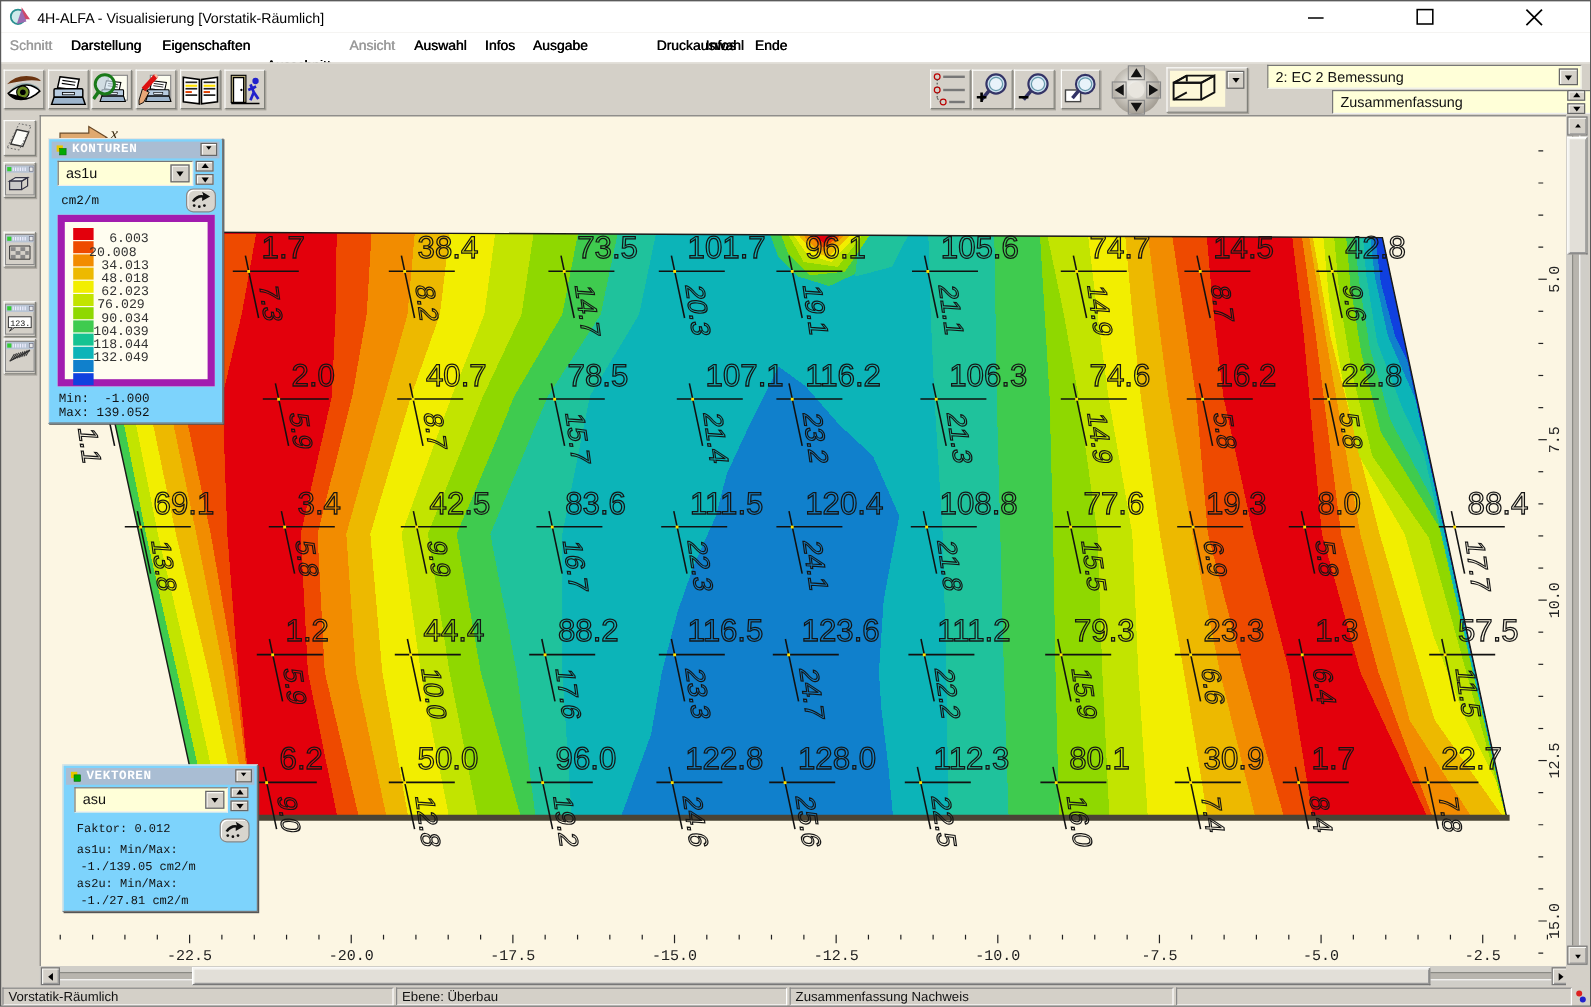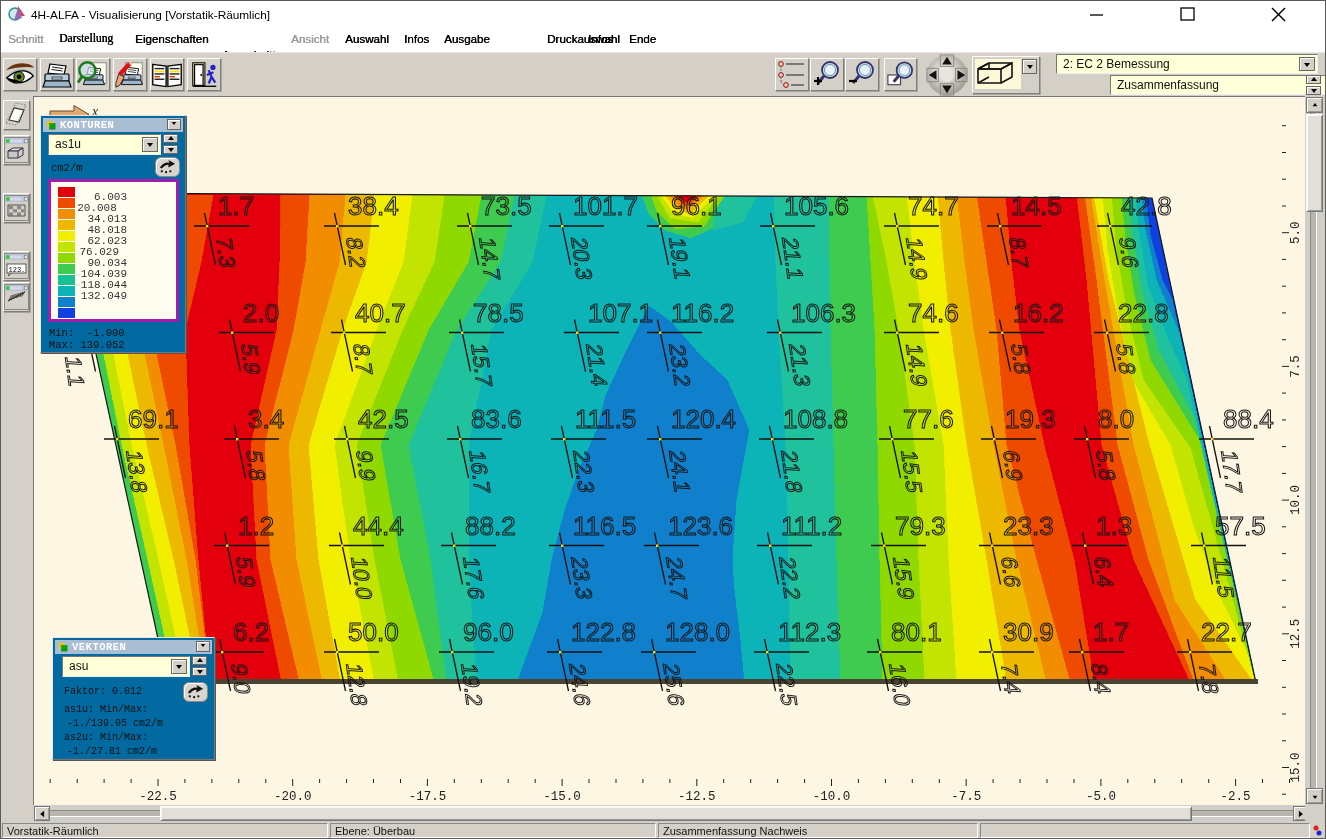--- a/index.html
+++ b/index.html
@@ -10,21 +10,21 @@
 #toolbar{left:0;top:52px;width:100%;height:44px;background:#d4d0c8;border-top:1px solid #e8e6e0}
 .tbtn{position:absolute;top:5px;height:33px;background:#d4d0c8;border:1px solid;border-color:#fcfcfa #80807a #80807a #fcfcfa;box-shadow:1px 1px 0 #a8a49c;display:flex;align-items:center;justify-content:center}
 #sidebar{left:0;top:96px;width:33px;height:709px;background:#d4d0c8}
 .sbtn{position:absolute;left:3px;width:27px;height:30px;background:#d4d0c8;border:1px solid;border-color:#fcfcfa #80807a #80807a #fcfcfa;box-shadow:1px 1px 0 #a8a49c;display:flex;align-items:center;justify-content:center}
 #canvas{left:33px;top:96px;width:1272px;height:709px;background:#fcf6e3;border-left:1px solid #777;border-top:1px solid #777}
 #vscroll{left:1305px;top:96px;width:19px;height:709px;background:#d0cec8}
 #hscroll{left:33px;top:805px;width:1272px;height:17px;background:#d0cec8}
 .sbtn2{position:absolute;background:#d4d0c8;border:1px solid #777;box-shadow:inset 1px 1px 0 #f8f8f4,inset -1px -1px 0 #999;display:flex;align-items:center;justify-content:center}
 #statusbar{left:0;top:822px;width:100%;height:17px;background:#d4d0c8}
 .sfield{position:absolute;top:1px;height:15px;border:1px solid;border-color:#888 #fff #fff #888;font-size:11px;color:#111;padding:1px 0 0 4px;overflow:hidden}
-.panel{position:absolute;background:#0369a1;border:1px solid;border-color:#e8e6e0 #777 #777 #e8e6e0;box-shadow:1px 1px 0 #555}
+.panel{position:absolute;background:#7dd3fc;border:1px solid;border-color:#e8e6e0 #777 #777 #e8e6e0;box-shadow:1px 1px 0 #555}
 .ptitle{position:absolute;left:2px;top:2px;right:2px;height:14px;background:#a9bdd3;color:#fff;font:bold 10.5px "Liberation Mono",monospace;padding-left:17px;line-height:14px;letter-spacing:0.5px}
 .picon{position:absolute;left:4px;top:3px;width:9px;height:9px}
 .pdrop{position:absolute;right:2px;top:1px;width:14px;height:11px;background:#d4d0c8;border:1px solid #666;box-shadow:inset 1px 1px 0 #fff;display:flex;align-items:center;justify-content:center;overflow:hidden}
 .pdrop .arr{margin:0;border:3px solid transparent;border-top:4px solid #000;transform:translateY(2px)}
 .combo{position:absolute;background:#ffffd8;border:1px solid;border-color:#777 #eee #eee #777}
 .ct{position:absolute;left:6px;top:2px;color:#111}
 .cbtn{position:absolute;background:#d4d0c8;border:1px solid #666;box-shadow:inset 1px 1px 0 #fbfbf8;display:flex;align-items:center;justify-content:center}
 .arr{width:0;height:0;border:3.5px solid transparent;border-top:4.5px solid #000;margin-top:4px}
 .arru{width:0;height:0;border:3.5px solid transparent;border-bottom:4.5px solid #000;margin-bottom:4px}
 .arrl{width:0;height:0;border:4px solid transparent;border-right:5px solid #000;margin-right:4px}
@@ -41,21 +41,21 @@
  <span class="abs" style="left:31px;top:7px;font-size:11.8px;color:#000">4H-ALFA - Visualisierung [Vorstatik-Räumlich]</span>
  <svg class="abs" style="left:1080px;top:0" width="230" height="27" viewBox="0 0 230 27">
   <line x1="10" y1="14" x2="23" y2="14" stroke="#000" stroke-width="1.3"></line>
   <rect x="101" y="7" width="13" height="12" fill="none" stroke="#000" stroke-width="1.3"></rect>
   <line x1="192" y1="7" x2="205" y2="20" stroke="#000" stroke-width="1.4"></line>
   <line x1="205" y1="7" x2="192" y2="20" stroke="#000" stroke-width="1.4"></line>
  </svg>
 </div>
 <div class="abs" id="menubar">
     <span style="position:absolute;left:8px;color:#9b9b9b;text-shadow:0.4px 0 0 #9b9b9b">Schnitt</span>
-    <span style="position:absolute;left:59px;font-family:Liberation Serif, serif;">Darstellung</span>
+    <span style="position:absolute;left:59px;">Darstellung</span>
     <span style="position:absolute;left:135px;">Eigenschaften</span>
     <span style="position:absolute;left:222px;margin-top:16px;">Ausschnitt</span>
     <span style="position:absolute;left:291px;color:#9b9b9b;text-shadow:0.4px 0 0 #9b9b9b">Ansicht</span>
     <span style="position:absolute;left:345px;">Auswahl</span>
     <span style="position:absolute;left:404px;">Infos</span>
     <span style="position:absolute;left:444px;">Ausgabe</span>
     <span style="position:absolute;left:505px;margin-left:42px;">Druckauswahl</span>
     <span style="position:absolute;left:588px;">Infos</span>
     <span style="position:absolute;left:629px;">Ende</span>
   </div>
@@ -819,39 +819,39 @@
       </div>
     </div>
  <div class="abs mono" style="left:10px;top:46px;font-size:10.5px;color:#111">cm2/m</div>
  <div class="rbtn" style="left:114px;top:41px">
 <svg width="23" height="18" viewBox="0 0 24 19">
 <path d="M4,10 Q8,4 14,5 L13,2 L20,6 L13,10 L13,7 Q9,7 6,11 Z" fill="#111"></path>
 <circle cx="6" cy="14" r="1.2" fill="#111"></circle>
         <circle cx="10.5" cy="15" r="1.2" fill="#111"></circle>
         <circle cx="15" cy="14" r="1.2" fill="#111"></circle>
 </svg></div>
- <div class="abs" style="left:7px;top:63px;width:131px;height:143px;background:#fffdf0;border:3px solid #a21caf">
+ <div class="abs" style="left:7px;top:63px;width:131px;height:143px;background:#fffdf0;border:6px solid #a21caf">
       <div style="position:absolute;left:7px;top:5px;width:17px;height:10px;background:#e3000c"></div>
       <div style="position:absolute;left:7px;top:16px;width:17px;height:10px;background:#ee4a00"></div>
       <div style="position:absolute;left:7px;top:27px;width:17px;height:10px;background:#f28c00"></div>
       <div style="position:absolute;left:7px;top:38px;width:17px;height:10px;background:#edb900"></div>
       <div style="position:absolute;left:7px;top:49px;width:17px;height:10px;background:#f2ee00"></div>
       <div style="position:absolute;left:7px;top:60px;width:17px;height:10px;background:#c2e400"></div>
       <div style="position:absolute;left:7px;top:71px;width:17px;height:10px;background:#8fd800"></div>
       <div style="position:absolute;left:7px;top:82px;width:17px;height:10px;background:#3fcb4f"></div>
       <div style="position:absolute;left:7px;top:93px;width:17px;height:10px;background:#15c392"></div>
       <div style="position:absolute;left:7px;top:104px;width:17px;height:10px;background:#0cb4b8"></div>
       <div style="position:absolute;left:7px;top:115px;width:17px;height:10px;background:#1080cc"></div>
       <div style="position:absolute;left:7px;top:126px;width:17px;height:10px;background:#1040df"></div>
       <div style="position:absolute;right:49px;top:9px;width:60px;text-align:right;font:11px 'Liberation Mono', monospace;color:#333">6.003</div>
       <div style="position:absolute;right:49px;top:20px;width:60px;text-align:center;font:11px 'Liberation Mono', monospace;color:#333">20.008</div>
       <div style="position:absolute;right:49px;top:31px;width:60px;text-align:right;font:11px 'Liberation Mono', monospace;color:#333">34.013</div>
       <div style="position:absolute;right:49px;top:42px;width:60px;text-align:right;font:11px 'Liberation Mono', monospace;color:#333">48.018</div>
       <div style="position:absolute;right:49px;top:53px;width:60px;text-align:right;font:11px 'Liberation Mono', monospace;color:#333">62.023</div>
-      <div style="position:absolute;right:57px;top:64px;width:60px;text-align:right;font:11px 'Liberation Mono', monospace;color:#333">76.029</div>
+      <div style="position:absolute;right:32px;top:64px;width:60px;text-align:left;font:11px 'Liberation Mono', monospace;color:#333">76.029</div>
       <div style="position:absolute;right:49px;top:75px;width:60px;text-align:right;font:11px 'Liberation Mono', monospace;color:#333">90.034</div>
       <div style="position:absolute;right:49px;top:86px;width:60px;text-align:right;font:11px 'Liberation Mono', monospace;color:#333">104.039</div>
       <div style="position:absolute;right:49px;top:97px;width:60px;text-align:right;font:11px 'Liberation Mono', monospace;color:#333">118.044</div>
       <div style="position:absolute;right:49px;top:108px;width:60px;text-align:right;font:11px 'Liberation Mono', monospace;color:#333">132.049</div>
     </div>
  <div class="abs mono" style="left:8px;top:211px;font-size:10.5px;color:#111">Min:  -1.000</div>
  <div class="abs mono" style="left:8px;top:223px;font-size:10.5px;color:#111">Max: 139.052</div>
 </div>
 
 <div class="panel" style="left:52px;top:637px;width:163px;height:123px">

